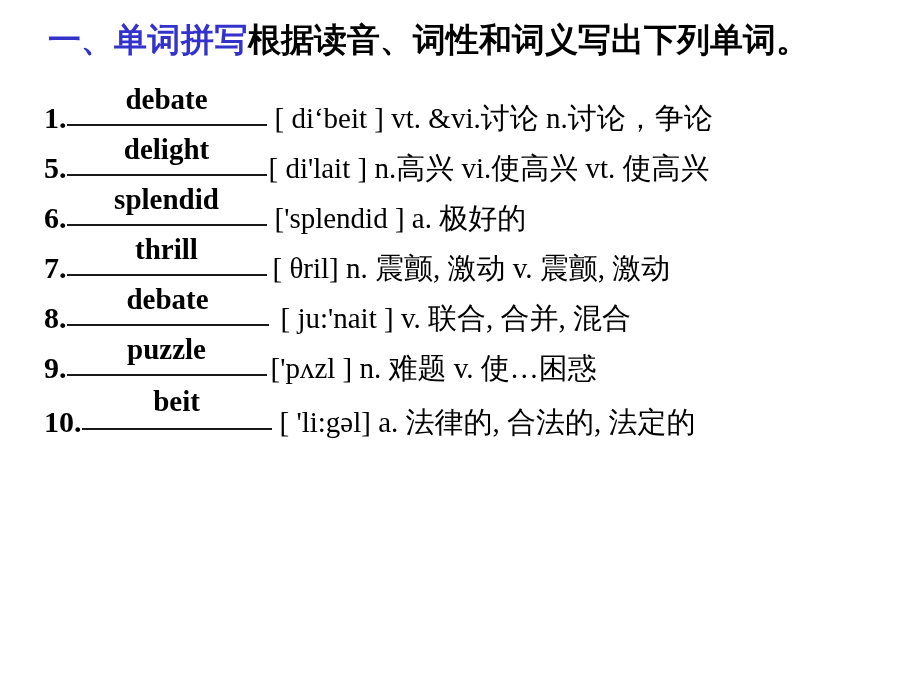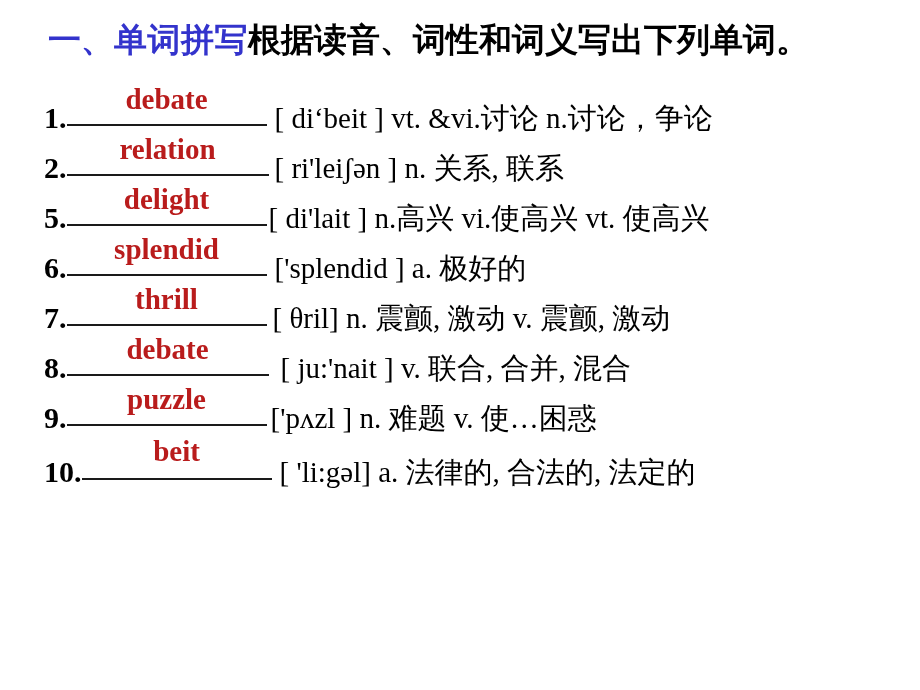--- a/index.html
+++ b/index.html
@@ -67,21 +67,21 @@
     vertical-align: baseline;
     font-size: 30px;
     font-weight: 700;
     color: #000000;
   }
   
   .blank {
     display: inline-block;
     vertical-align: baseline;
     text-align: center;
-    color: #b91c1c;
+    color: #000000;
     font-weight: 700;
     font-size: 29px;
     border-bottom: 2.5px solid #1a1a1a;
     position: relative;
     top: -2px;
     overflow: hidden;
   }
   .tail {
     display: inline-block;
     vertical-align: baseline;
@@ -95,21 +95,20 @@
 <body>
 
 <div class="slide">
 
   <div class="heading">
     <span class="hl-num">一、</span><span class="hl">单词拼写</span><span class="instr">根据读音、词性和词义写出下列单词。</span>
   </div>
 
   <div class="list">
       <div class="row"><span class="num">1.</span><span class="blank" style="width: 200px;">debate</span><span class="tail" style="margin-left: 8px;">[ di‘beit ] vt. &amp;vi.讨论 n.讨论，争论</span></div>
-      <div class="row"><span class="num">2.</span><span class="blank" style="width: 202px;">relation</span><span class="tail" style="margin-left: 6px;">[ ri'leiʃən ]   n. 关系, 联系</span></div>
       <div class="row"><span class="num">5.</span><span class="blank" style="width: 200px;">delight</span><span class="tail" style="margin-left: 2px;">[ di'lait ] n.高兴 vi.使高兴 vt. 使高兴</span></div>
       <div class="row"><span class="num">6.</span><span class="blank" style="width: 200px;">splendid</span><span class="tail" style="margin-left: 8px;">['splendid ] a. 极好的</span></div>
       <div class="row"><span class="num">7.</span><span class="blank" style="width: 200px;">thrill</span><span class="tail" style="margin-left: 6px;">[ θril] n. 震颤, 激动 v. 震颤, 激动</span></div>
       <div class="row"><span class="num">8.</span><span class="blank" style="width: 202px;">debate</span><span class="tail" style="margin-left: 12px;">[ ju:'nait ] v. 联合, 合并, 混合</span></div>
       <div class="row"><span class="num">9.</span><span class="blank" style="width: 200px;">puzzle</span><span class="tail" style="margin-left: 4px; text-align: center;">['pʌzl ] n. 难题 v. 使…困惑</span></div>
       <div class="row"><span class="num">10.</span><span class="blank" style="width: 190px;">beit</span><span class="tail" style="margin-left: 8px;">[ 'li:gəl] a. 法律的, 合法的, 法定的</span></div>
     </div>
 
 </div>
 

